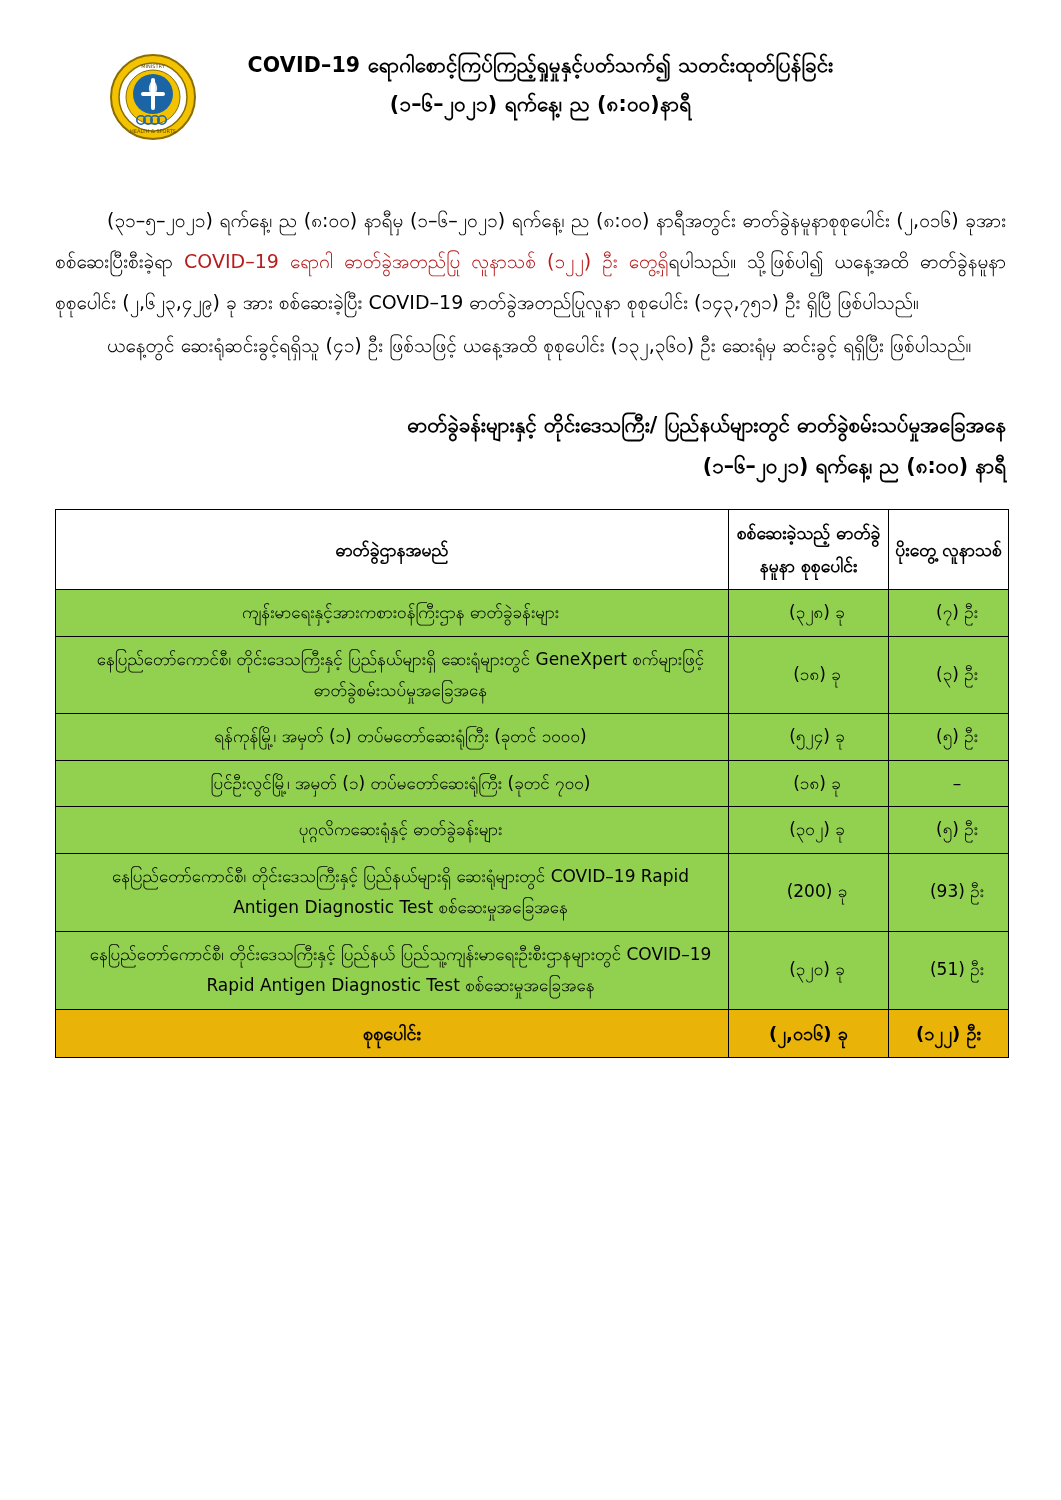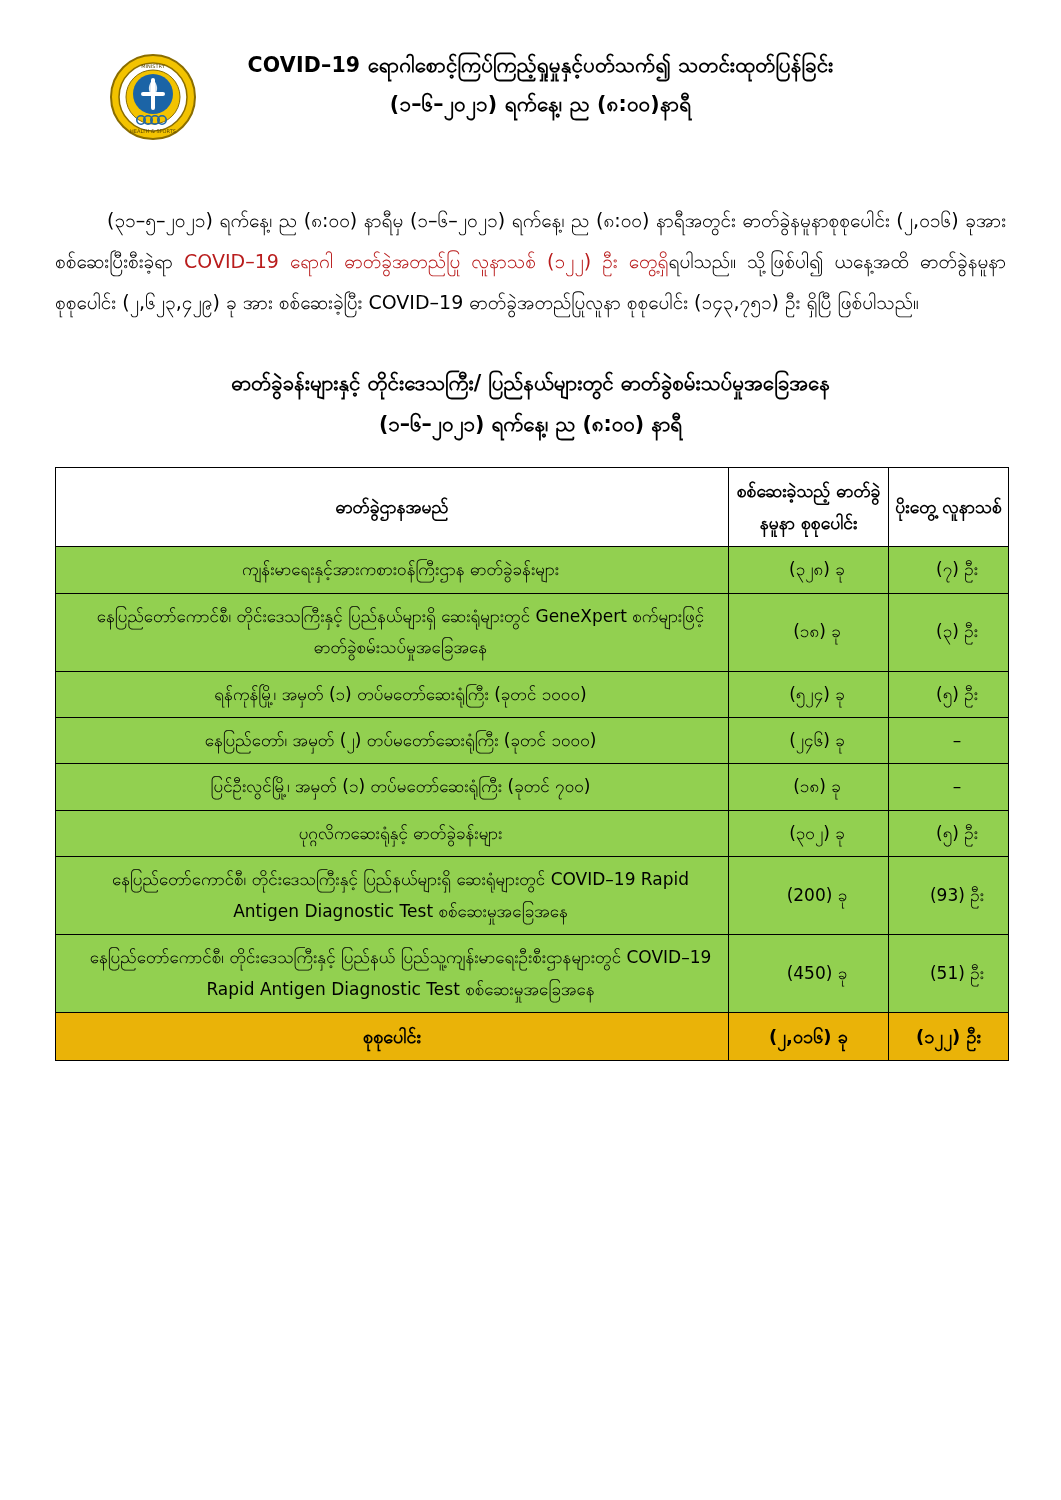--- a/index.html
+++ b/index.html
@@ -56,21 +56,21 @@
   .para {
     text-indent: 52px;
     margin-bottom: 2px;
   }
   .para.last { margin-bottom: 0; }
   .red { color: #b91c1c; }
 
   
   .section-heading {
     margin-top: 40px;
-    text-align: center;
+    text-align: right;
     font-size: 20.5px;
     font-weight: bold;
     line-height: 2.0;
   }
 
   
   table.report {
     margin-top: 22px;
     border-collapse: collapse;
     width: 953px;
@@ -127,20 +127,21 @@
       </svg>
     </div>
     <div class="header-text">
       <div class="title-line">COVID–19 ရောဂါစောင့်ကြပ်ကြည့်ရှုမှုနှင့်ပတ်သက်၍ သတင်းထုတ်ပြန်ခြင်း</div>
       <div class="title-line">(၁–၆–၂၀၂၁) ရက်နေ့၊ ည (၈:၀၀)နာရီ</div>
     </div>
   </div>
 
   <div class="body-block">
     <div class="para"><span>(၃၁–၅–၂၀၂၁) ရက်နေ့၊ ည (၈:၀၀) နာရီမှ (၁–၆–၂၀၂၁) ရက်နေ့၊ ည (၈:၀၀) နာရီအတွင်း ဓာတ်ခွဲနမူနာစုစုပေါင်း  (၂,၀၁၆)  ခုအား  စစ်ဆေးပြီးစီးခဲ့ရာ </span><span class="red">COVID–19 ရောဂါ ဓာတ်ခွဲအတည်ပြု လူနာသစ် (၁၂၂) ဦး တွေ့ရှိ</span><span>ရပါသည်။ သို့ဖြစ်ပါ၍ ယနေ့အထိ ဓာတ်ခွဲနမူနာ စုစုပေါင်း (၂,၆၂၃,၄၂၉) ခု အား စစ်ဆေးခဲ့ပြီး COVID–19 ဓာတ်ခွဲအတည်ပြုလူနာ စုစုပေါင်း (၁၄၃,၇၅၁) ဦး ရှိပြီ ဖြစ်ပါသည်။</span></div>
+    <div class="para last">ယနေ့တွင် ဆေးရုံဆင်းခွင့်ရရှိသူ (၄၁) ဦး ဖြစ်သဖြင့် ယနေ့အထိ စုစုပေါင်း (၁၃၂,၃၆၀) ဦး ဆေးရုံမှ ဆင်းခွင့် ရရှိပြီး ဖြစ်ပါသည်။</div>
   </div>
 
   <div class="section-heading">
     <div>ဓာတ်ခွဲခန်းများနှင့် တိုင်းဒေသကြီး/ ပြည်နယ်များတွင် ဓာတ်ခွဲစမ်းသပ်မှုအခြေအနေ</div>
     <div>(၁–၆–၂၀၂၁) ရက်နေ့၊ ည (၈:၀၀) နာရီ</div>
   </div>
 
   <table class="report">
     <colgroup>
       <col class="c-name">
@@ -164,42 +165,37 @@
         <td class="name">နေပြည်တော်ကောင်စီ၊ တိုင်းဒေသကြီးနှင့် ပြည်နယ်များရှိ ဆေးရုံများတွင် GeneXpert စက်များဖြင့် ဓာတ်ခွဲစမ်းသပ်မှုအခြေအနေ</td>
         <td>(၁၈) ခု</td>
         <td>(၃) ဦး</td>
       </tr>
       <tr class="data">
         <td class="name">ရန်ကုန်မြို့၊ အမှတ် (၁) တပ်မတော်ဆေးရုံကြီး (ခုတင် ၁၀၀၀)</td>
         <td>(၅၂၄) ခု</td>
         <td>(၅) ဦး</td>
       </tr>
       <tr class="data">
-        <td class="name">နေပြည်တော်၊ အမှတ် (၂) တပ်မတော်ဆေးရုံကြီး (ခုတင် ၁၀၀၀)</td>
-        <td>(၂၄၆) ခု</td>
-        <td>–</td>
-      </tr>
-      <tr class="data">
         <td class="name">ပြင်ဦးလွင်မြို့၊ အမှတ် (၁) တပ်မတော်ဆေးရုံကြီး (ခုတင် ၇၀၀)</td>
         <td>(၁၈) ခု</td>
         <td>–</td>
       </tr>
       <tr class="data">
         <td class="name">ပုဂ္ဂလိကဆေးရုံနှင့် ဓာတ်ခွဲခန်းများ</td>
         <td>(၃၀၂) ခု</td>
         <td>(၅) ဦး</td>
       </tr>
       <tr class="data">
         <td class="name">နေပြည်တော်ကောင်စီ၊ တိုင်းဒေသကြီးနှင့် ပြည်နယ်များရှိ ဆေးရုံများတွင် COVID–19 Rapid Antigen Diagnostic Test စစ်ဆေးမှုအခြေအနေ</td>
         <td>(200) ခု</td>
         <td>(93) ဦး</td>
       </tr>
       <tr class="data">
         <td class="name">နေပြည်တော်ကောင်စီ၊ တိုင်းဒေသကြီးနှင့် ပြည်နယ် ပြည်သူ့ကျန်းမာရေးဦးစီးဌာနများတွင်  COVID–19 Rapid Antigen Diagnostic Test စစ်ဆေးမှုအခြေအနေ</td>
-        <td>(450) ခု</td>
+        <td>(၃၂၀) ခု</td>
         <td>(51) ဦး</td>
       </tr>
       <tr class="total">
         <td>စုစုပေါင်း</td>
         <td>(၂,၀၁၆) ခု</td>
         <td>(၁၂၂) ဦး</td>
       </tr>
     </tbody>
   </table>
 

